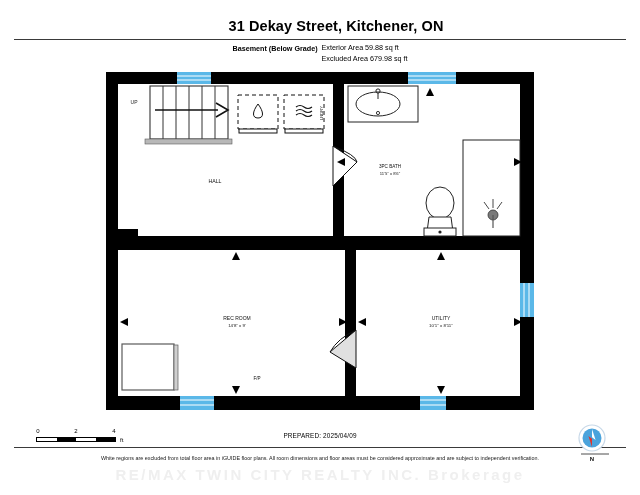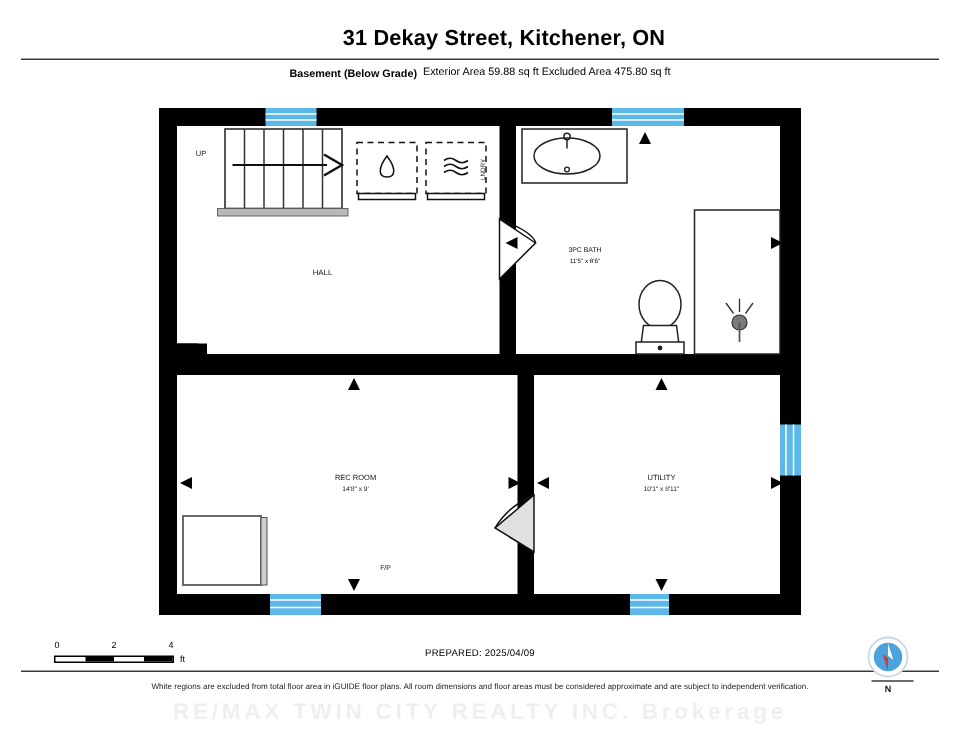--- a/index.html
+++ b/index.html
@@ -46,21 +46,21 @@
     gap: 4px;
     font-size: 7.2px;
   }
   #subheader .label {
     font-weight: bold;
     padding-top: 1px;
     white-space: nowrap;
   }
   #subheader .areas {
     display: flex;
-    flex-direction: row;
+    flex-direction: column;
     gap: 2px;
     white-space: nowrap;
   }
 
   
   #plan {
     position: absolute;
     left: 0;
     top: 0;
     width: 640px;
@@ -154,21 +154,21 @@
 </head>
 <body>
 
 <div id="header-title">31 Dekay Street, Kitchener, ON</div>
 <div id="header-rule"></div>
 
 <div id="subheader">
   <div class="label">Basement (Below Grade)</div>
   <div class="areas">
     <div>Exterior Area 59.88 sq ft</div>
-    <div>Excluded Area 475.80 sq ft</div>
+    <div>Excluded Area 679.98 sq ft</div>
   </div>
 </div>
 
 <svg id="plan" viewBox="0 0 640 495" xmlns="http://www.w3.org/2000/svg">
 
   <g>
     <rect x="168" y="236" width="78" height="14" fill="#E0E0E0"></rect>
     <rect x="168" y="236" width="78" height="14" fill="#E0E0E0"></rect>
   </g>
 

